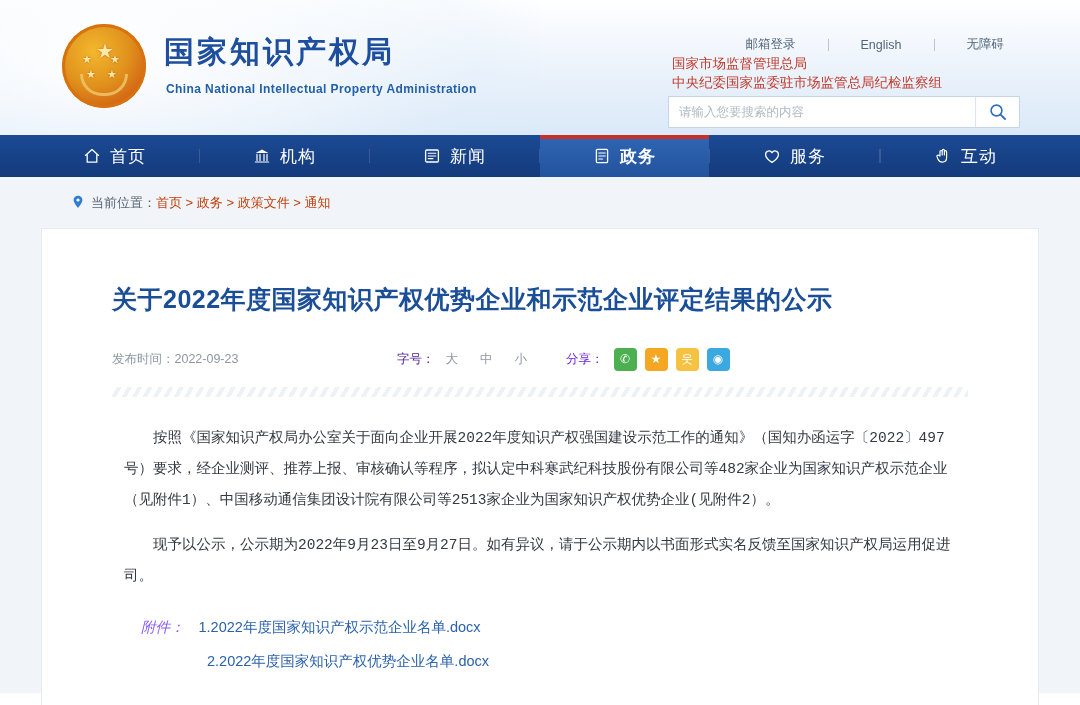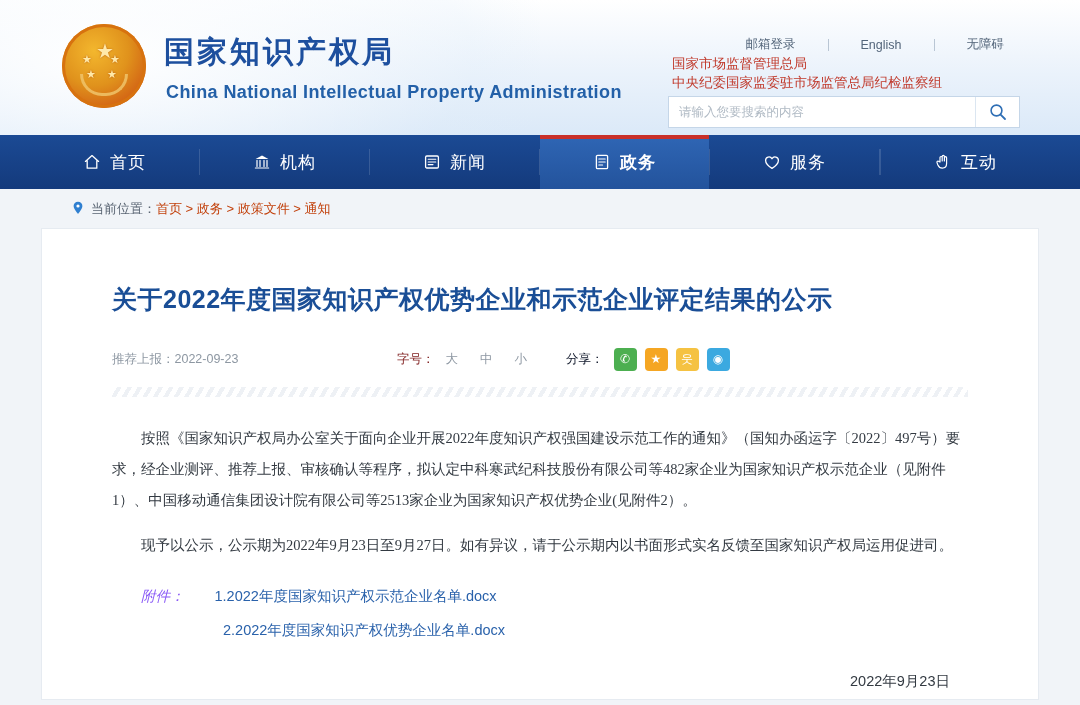--- a/index.html
+++ b/index.html
@@ -55,21 +55,21 @@
   }
 
   .site-title {
     position: absolute; left: 164px; top: 32px;
     font-size: 30px; font-weight: bold;
     color: #1d4f9e; letter-spacing: 3px;
     font-family: "Liberation Serif", "DejaVu Serif", serif;
   }
   .site-title-en {
     position: absolute; left: 166px; top: 82px;
-    font-size: 18px; font-weight: bold; color: #2360a8;
+    font-size: 12px; font-weight: bold; color: #2360a8;
     letter-spacing: 0.4px;
   }
 
   .top-links {
     position: absolute; right: 60px; top: 36px;
     font-size: 12.5px; color: #4a5a6a;
     display: flex; align-items: center; gap: 16px;
   }
   .top-links a { color: #53657a; text-decoration: none; padding: 0 16px; }
   .top-links .sep { width: 1px; height: 12px; background: #b9c6d4; }
@@ -94,21 +94,21 @@
   .search-input::placeholder { color: #b0bac4; }
   .search-btn {
     width: 44px; height: 30px; border: none; border-left: 1px solid #dbe6f1;
     background: #fff; cursor: pointer;
     display: flex; align-items: center; justify-content: center;
   }
   .search-btn svg { display: block; }
 
   
   .nav {
-    height: 54px;
+    height: 42px;
     background: linear-gradient(180deg, #1b4a94 0%, #143a7c 100%);
     display: flex; align-items: stretch;
     padding: 0 30px;
   }
   .nav-item {
     flex: 1;
     display: flex; align-items: center; justify-content: center;
     gap: 9px;
     color: #ffffff; font-size: 17px; letter-spacing: 1px;
     cursor: pointer;
@@ -129,21 +129,21 @@
   }
 
   
   .content-wrap {
     position: relative;
     background: #f1f4f8;
     height: calc(705px - 135px - 54px);
     padding: 0;
   }
   .breadcrumb {
-    height: 40px;
+    height: 52px;
     display: flex; align-items: center;
     padding-left: 72px;
     font-size: 13px; color: #5a6573;
   }
   .breadcrumb .pin { color: #2f7fd0; margin-right: 7px; font-size: 13px; }
   .breadcrumb .bc-label { color: #5a6573; }
   .breadcrumb .bc-path { color: #c2410c; }
 
   .card {
     position: relative;
@@ -164,50 +164,51 @@
     display: flex; align-items: center;
     font-size: 12.5px; color: #8a949f;
     position: relative;
     height: 24px;
   }
   .meta-left { color: #8d97a2; }
   .meta-right {
     position: absolute; left: 50%; transform: translateX(-42%);
     display: flex; align-items: center; gap: 0;
   }
-  .fs-label { color: #7f1d1d; }
+  .fs-label { color: #4c1d95; }
   .fs-opt { color: #8d97a2; padding: 0 11px; cursor: pointer; }
-  .share-label { color: #0f172a; margin-left: 28px; margin-right: 10px; }
+  .share-label { color: #6d28d9; margin-left: 28px; margin-right: 10px; }
   .share-ico {
     width: 23px; height: 23px; border-radius: 4px;
     display: inline-flex; align-items: center; justify-content: center;
     margin-right: 8px; cursor: pointer;
     color: #fff; font-size: 12px;
   }
   .sh-wechat { background: #4caf50; }
   .sh-weibo { background: #f5a623; }
   .sh-qzone { background: #f5c242; }
   .sh-qq { background: #3ba9e0; }
 
   .divider {
     margin-top: 16px;
     height: 10px;
     background: repeating-linear-gradient(-60deg, #eef1f5 0px, #eef1f5 4px, #ffffff 4px, #ffffff 9px);
   }
 
   .body-text {
     margin-top: 26px;
     font-size: 14.5px; color: #333a42; line-height: 31px;
-    font-family: Liberation Serif, serif;
+    font-family: Liberation Mono, monospace;
+    margin-left: 12px;
   }
   .body-text p { text-indent: 2em; margin-bottom: 14px; }
   .attach-block { margin-top: 18px; font-size: 14.5px; color: #333a42; line-height: 34px; }
   .attach-row { padding-left: 2em; }
   .attach-label { color: #8b5cf6; font-style: italic; }
-  .attach-link { color: #2a62ab; text-decoration: none; margin-left: 26px; }
+  .attach-link { color: #2a62ab; text-decoration: none; margin-left: 10px; }
   .attach-row.second { padding-left: calc(2em + 56px); }
   .sign {
     margin-top: 18px;
     text-align: right; font-size: 14.5px; color: #333a42; line-height: 32px;
     padding-right: 18px;
   }
 </style>
 </head>
 <body>
 
@@ -337,21 +338,21 @@
       <span class="bc-label">当前位置：</span>
       <span class="bc-path">首页 &gt; 政务 &gt; 政策文件 &gt; 通知</span>
     </div>
 
     <div class="card">
 
       <div class="doc-title">关于2022年度国家知识产权优势企业和示范企业评定结果的公示</div>
 
       <div class="meta-row">
         <div class="meta-left">
-          <span>推荐上报：</span><span>2022-09-23</span>
+          <span>发布时间：</span><span>2022-09-23</span>
         </div>
         <div class="meta-right">
           <span class="fs-label">字号：</span>
           <span class="fs-opt">大</span>
           <span class="fs-opt">中</span>
           <span class="fs-opt">小</span>
           <span class="share-label">分享：</span>
           <span class="share-ico sh-wechat">✆</span>
           <span class="share-ico sh-weibo">★</span>
           <span class="share-ico sh-qzone">웃</span>

